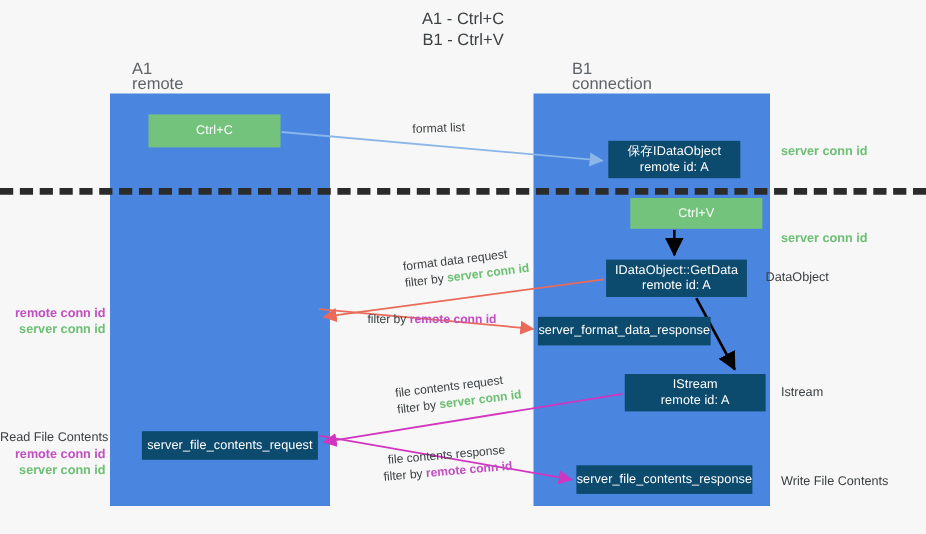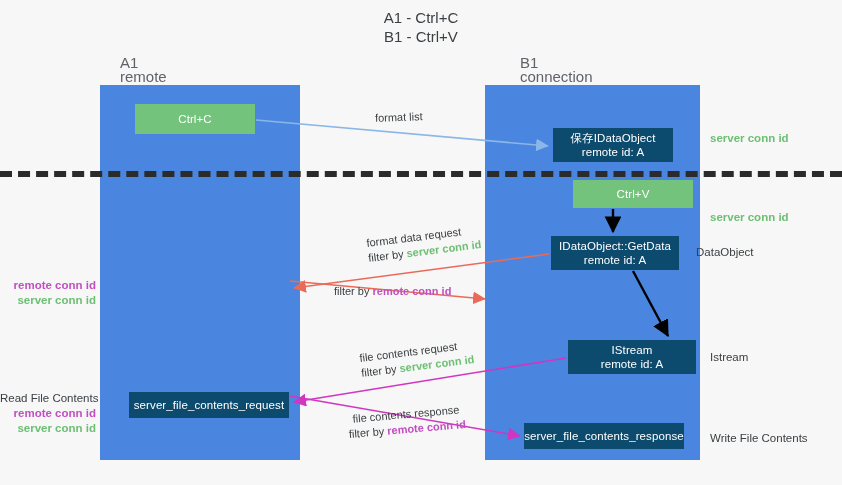--- a/index.html
+++ b/index.html
@@ -208,20 +208,23 @@
     <span>IDataObject::GetData</span>
     <span>remote id: A</span>
   </div>
 
   <div class="abs node orange" id="node-istream">
     <span>IStream</span>
     <span>remote id: A</span>
   </div>
 
 
+  <div class="abs node orange" id="node-sfdresp">
+    <span>server_format_data_response</span>
+  </div>
 
   <div class="abs node orange" id="node-sfcreq">
     <span>server_file_contents_request</span>
   </div>
 
   <div class="abs node orange" id="node-sfcresp">
     <span>server_file_contents_response</span>
   </div>
 
   <div class="abs edge-label" id="lbl-format-list">

